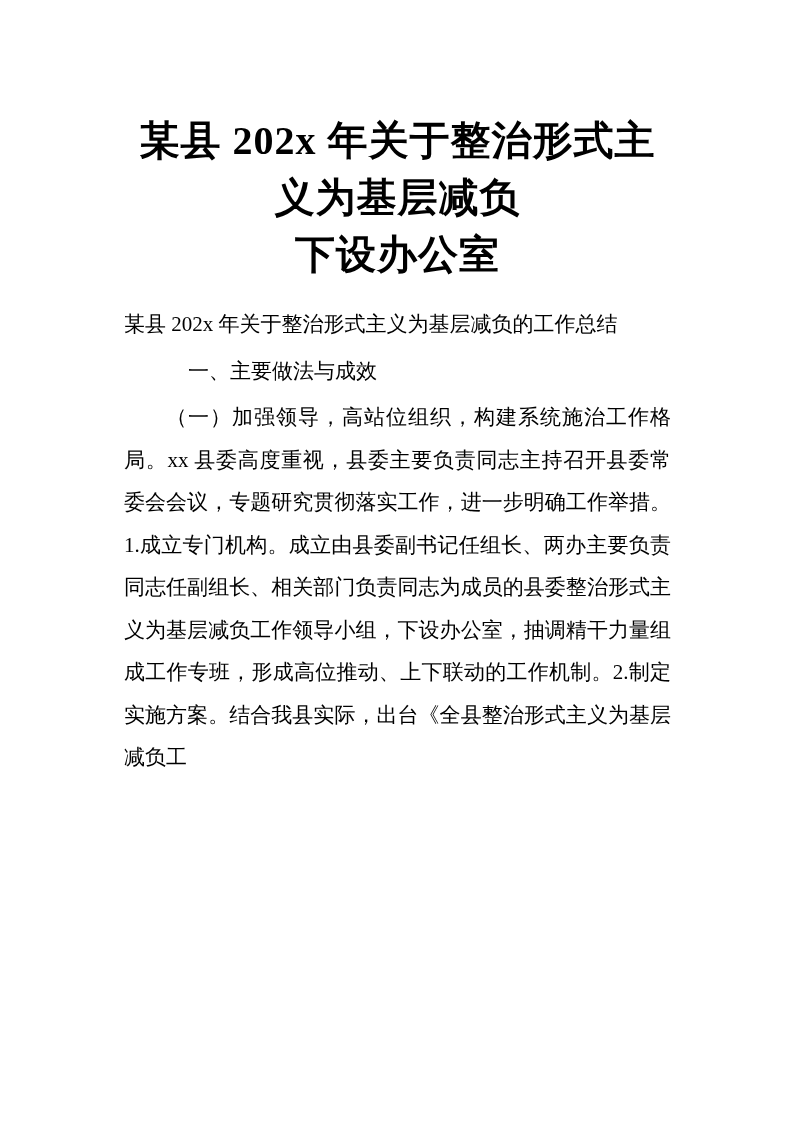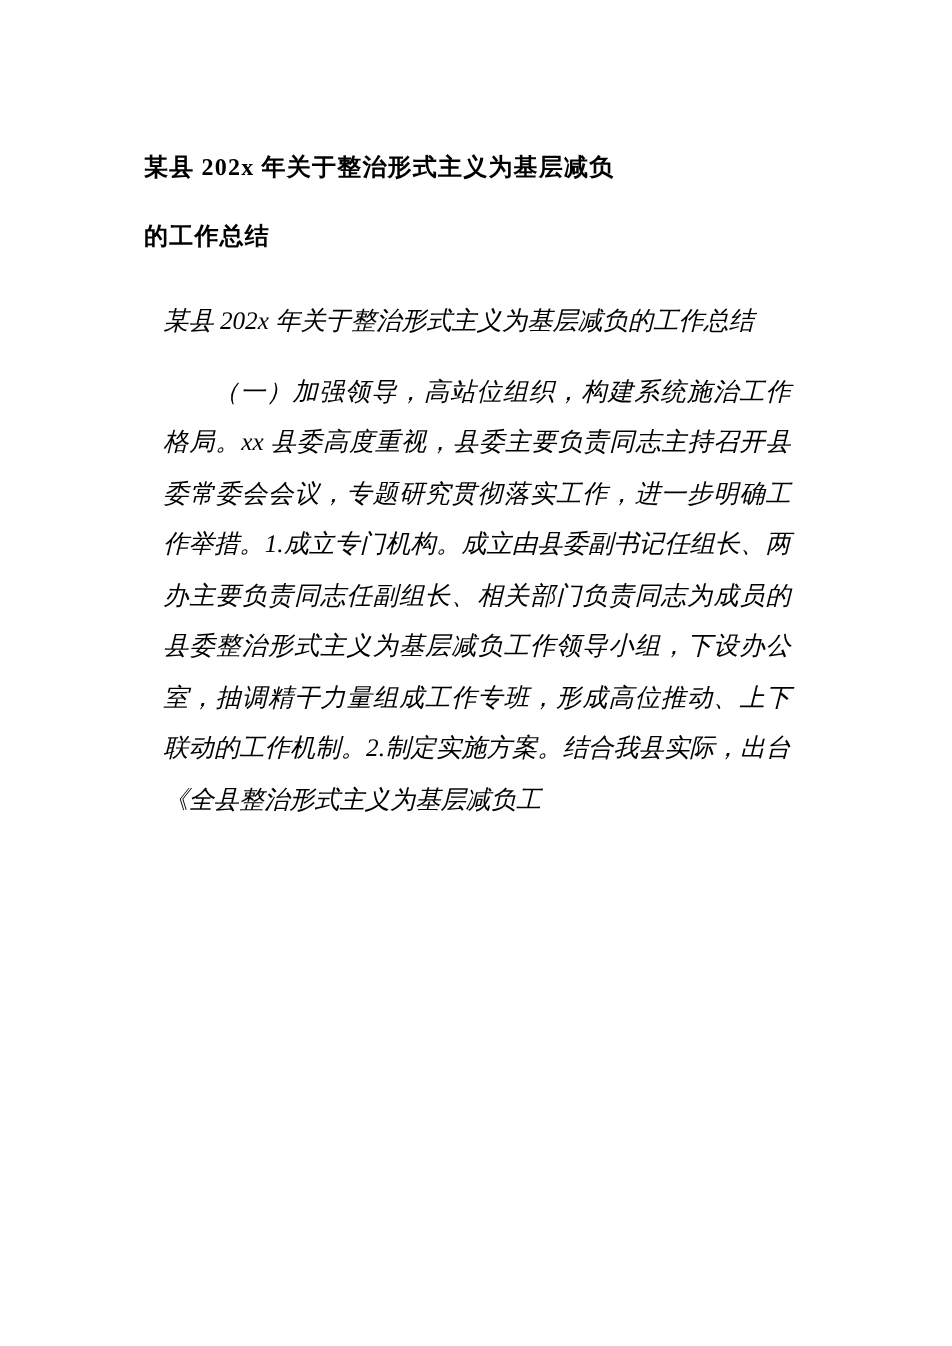--- a/index.html
+++ b/index.html
@@ -16,42 +16,43 @@
   }
   .page {
     box-sizing: border-box;
     width: 793px;
     height: 1122px;
     padding: 112px 118px 0 120px;
     background: #ffffff;
   }
   .doc-title {
     margin: 0 0 20px 0;
-    font-size: 20px;
+    font-size: 40px;
     font-weight: bold;
-    text-align: left;
+    text-align: center;
     line-height: 57px;
     letter-spacing: 1px;
   }
   .title-line { display: block; }
   .doc-body {
     font-size: 21px;
     line-height: 42.5px;
     text-align: justify;
   }
-  .para { margin: 16px; font-style: italic; }
+  .para { margin: 4px; }
   .para.plain   { text-indent: 0; }
   .para.indent  { text-indent: 42px; }
   .para.heading { text-indent: 64px; }
 </style>
 </head>
 <body>
 
 <div class="page">
   <h1 class="doc-title">
     <span class="title-line">某县 202x 年关于整治形式主义为基层减负</span>
-    <span class="title-line">的工作总结</span>
+    <span class="title-line">下设办公室</span>
   </h1>
   <div class="doc-body">
       <p class="para plain">某县 202x 年关于整治形式主义为基层减负的工作总结</p>
+      <p class="para heading">一、主要做法与成效</p>
       <p class="para indent">（一）加强领导，高站位组织，构建系统施治工作格局。xx 县委高度重视，县委主要负责同志主持召开县委常委会会议，专题研究贯彻落实工作，进一步明确工作举措。1.成立专门机构。成立由县委副书记任组长、两办主要负责同志任副组长、相关部门负责同志为成员的县委整治形式主义为基层减负工作领导小组，下设办公室，抽调精干力量组成工作专班，形成高位推动、上下联动的工作机制。2.制定实施方案。结合我县实际，出台《全县整治形式主义为基层减负工</p>
     </div>
 </div>
 
 </body></html>

